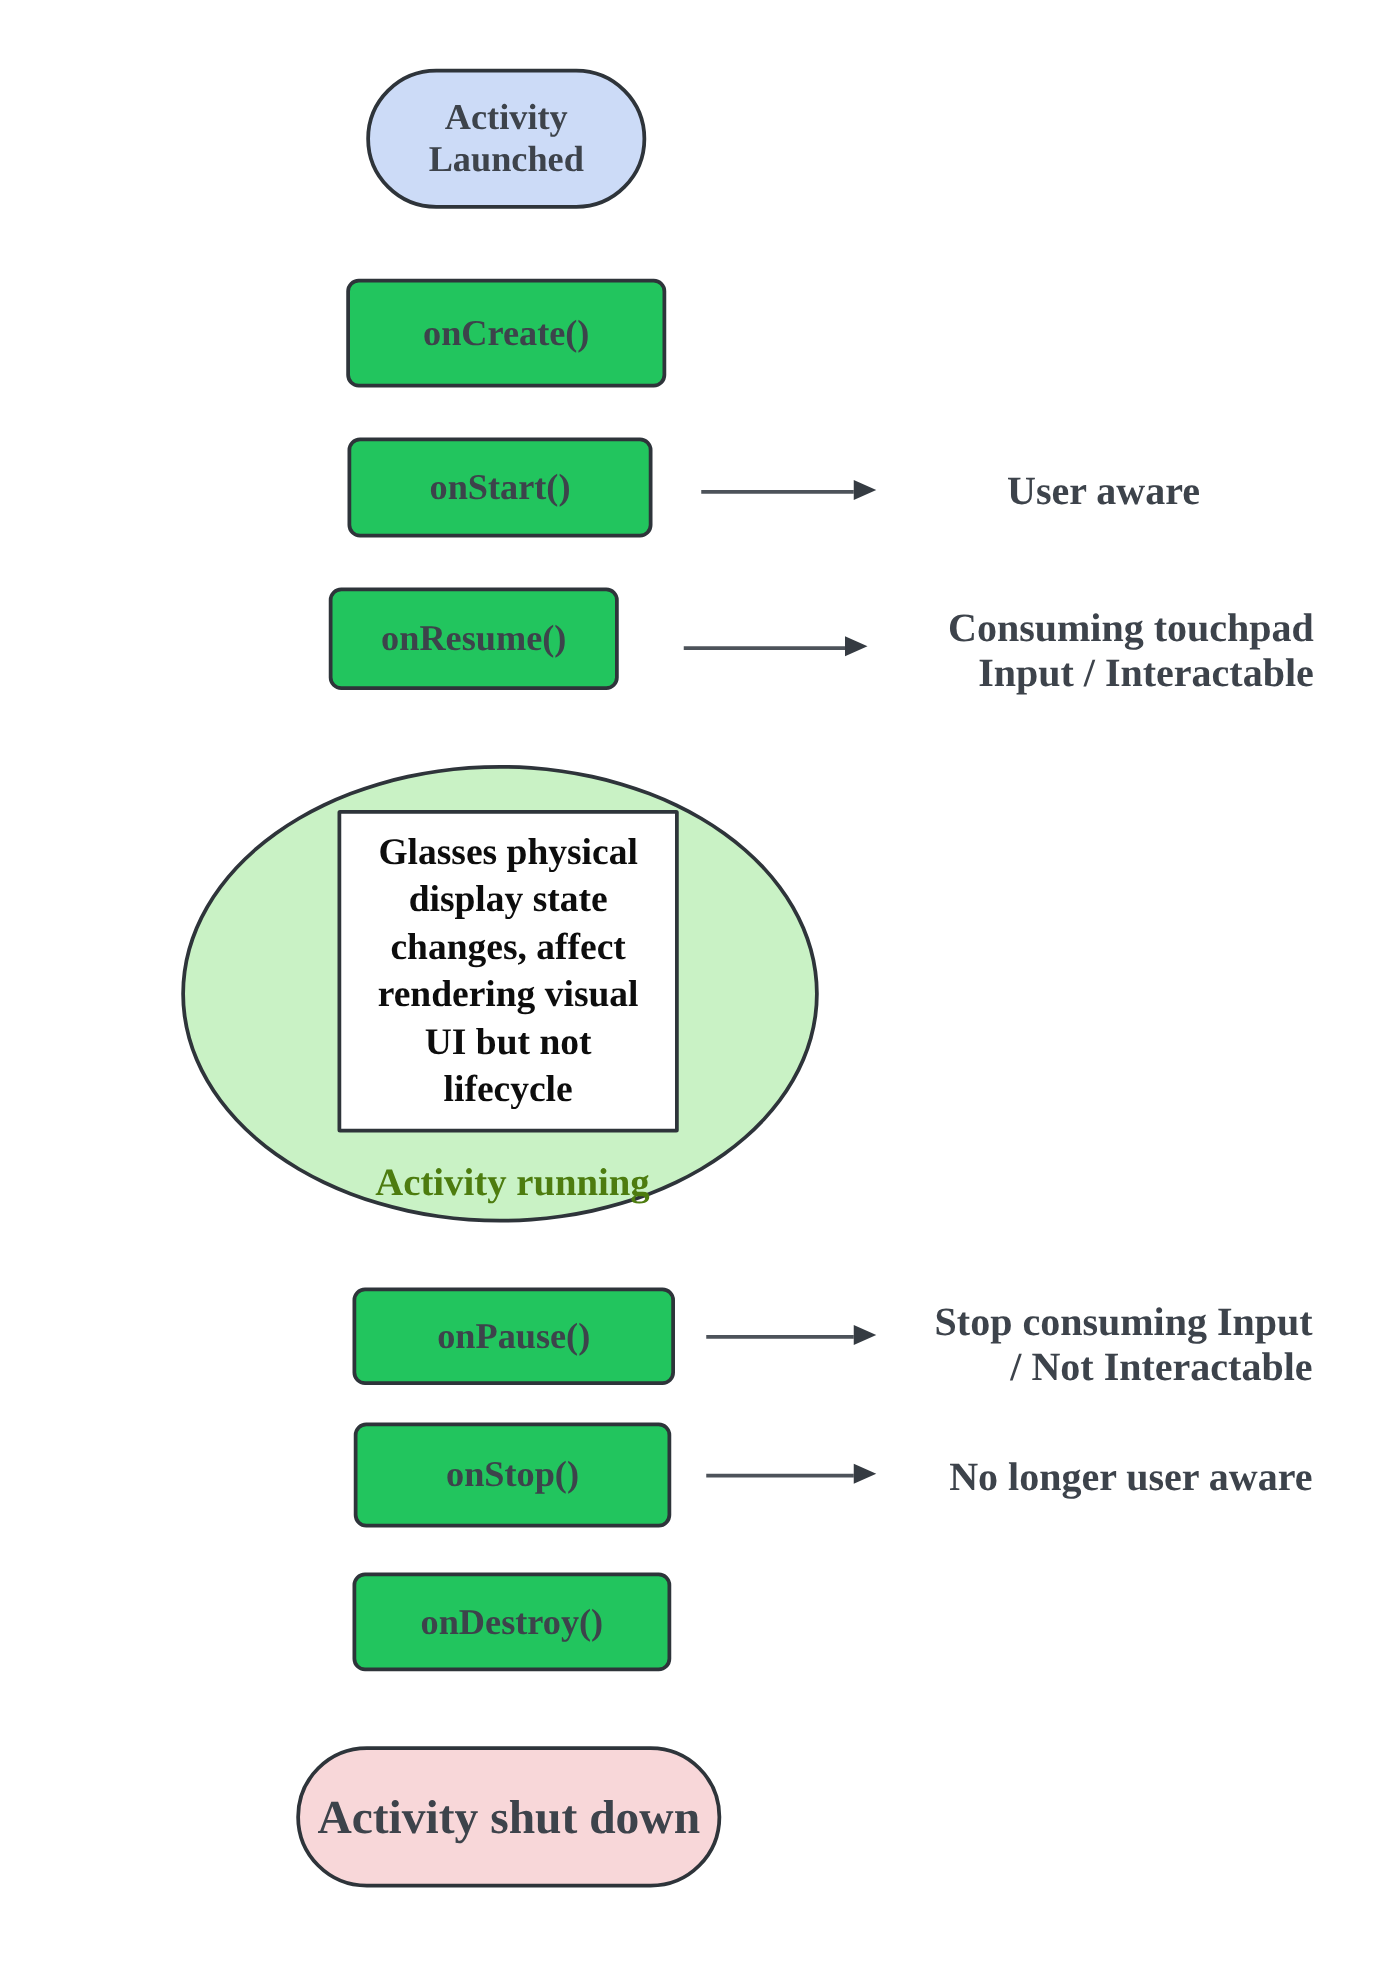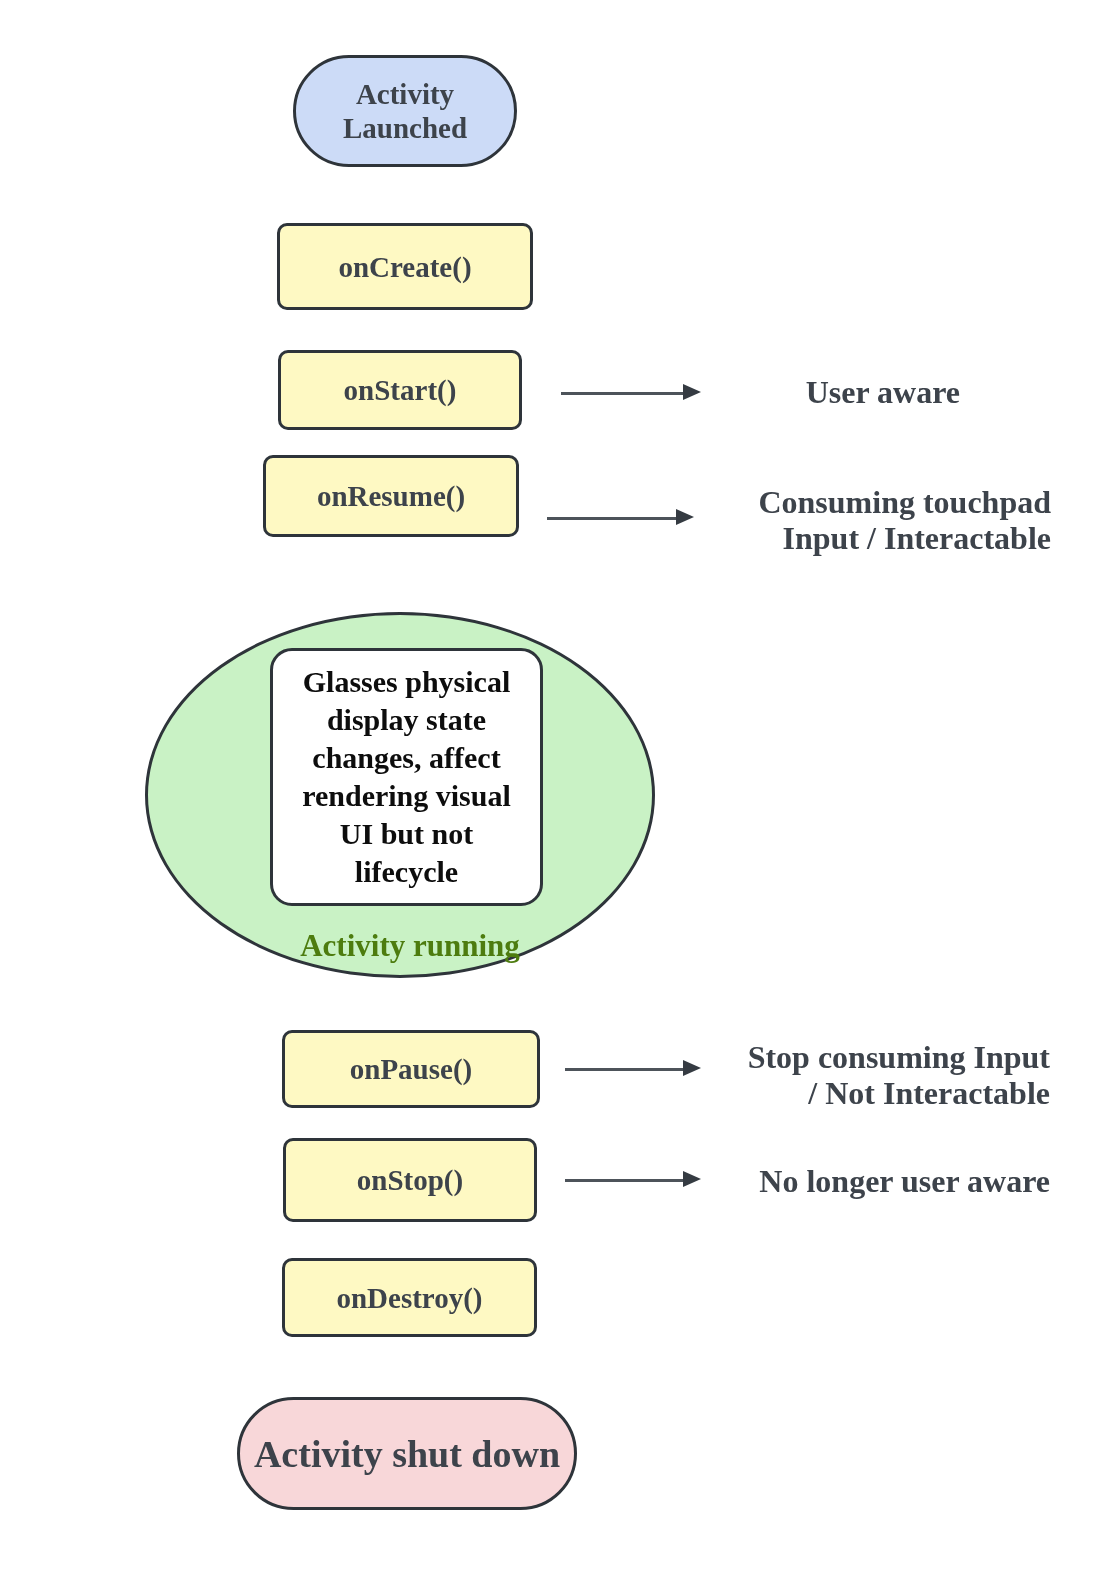--- a/index.html
+++ b/index.html
@@ -16,21 +16,21 @@
     padding-left: 28px;
   }
   .node {
     position: absolute;
     display: flex;
     flex-direction: column;
     align-items: center;
     justify-content: center;
     text-align: center;
     border: 3px solid #2e343a;
-    background: #fef9c3;
+    background: #22c55e;
     font-size: 29px;
     line-height: 34px;
     color: #3d434b;
   }
   .terminator { border-radius: 60px; }
   .process { border-radius: 10px; }
   .fill-launch { background: #ccdbf7; }
   .fill-shutdown { background: #f8d7d9; }
   .fill-running { background: #c9f2c5; }
   .ellipse {
@@ -38,21 +38,21 @@
     left: 0; top: 0;
     width: 100%; height: 100%;
     border: 3px solid #2e343a;
     border-radius: 50%;
   }
   .group { position: absolute; }
   .note-box {
     position: absolute;
     background: #ffffff;
     border: 3px solid #2e343a;
-    border-radius: 22px;
+    border-radius: 2px;
     display: flex;
     flex-direction: column;
     align-items: center;
     justify-content: center;
     text-align: center;
     color: #0d0d0d;
     font-size: 30px;
     line-height: 38px;
   }
   .note-line { display: block; }
@@ -104,21 +104,21 @@
     <span>onStart()</span>
   </div>
   <div class="arrow">
     <div class="arrow-line" style="left:533px; top:392px; width:122px;"></div>
     <div class="arrow-head" style="left:655px; top:384px;"></div>
   </div>
   <div class="side-label" style="left:720px; top:374px; width:240px;">
     <span class="side-line">User aware</span>
   </div>
 
-  <div class="node process" style="left:263px; top:455px; width:256px; height:82px;">
+  <div class="node process" style="left:263px; top:470px; width:232px; height:82px;">
     <span>onResume()</span>
   </div>
   <div class="arrow">
     <div class="arrow-line" style="left:519px; top:517px; width:129px;"></div>
     <div class="arrow-head" style="left:648px; top:509px;"></div>
   </div>
   <div class="side-label" style="left:691px; top:484px; width:360px;">
     <span class="side-line">Consuming touchpad</span>
     <span class="side-line">Input / Interactable</span>
   </div>

